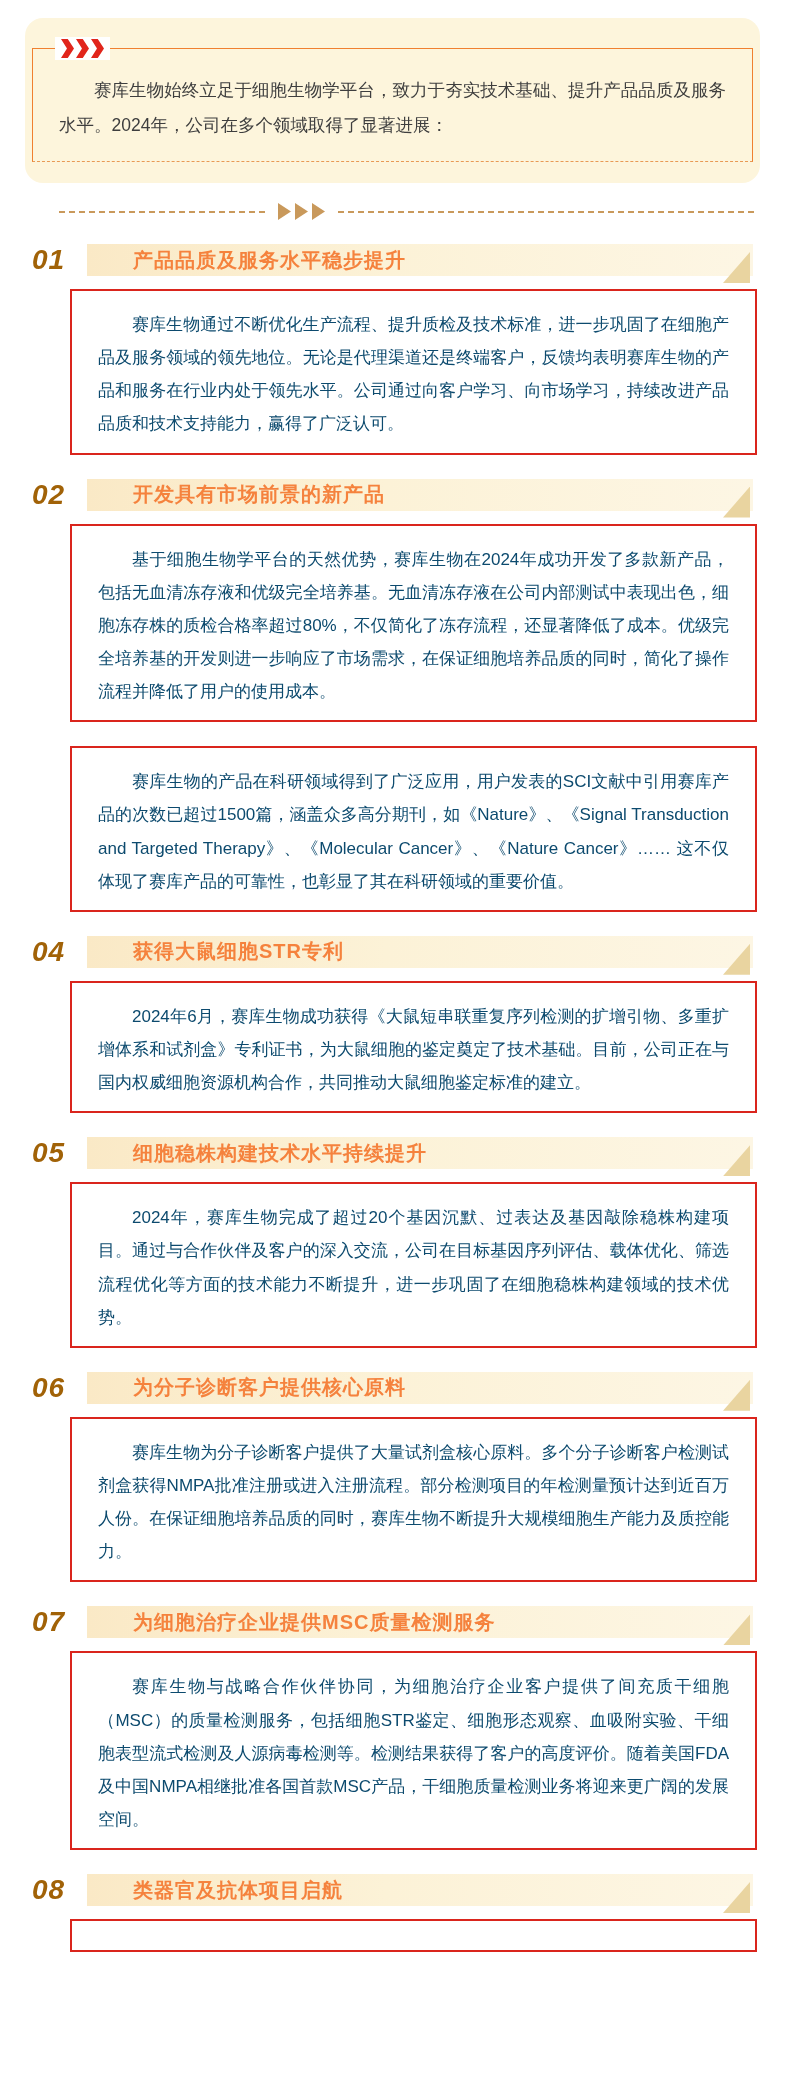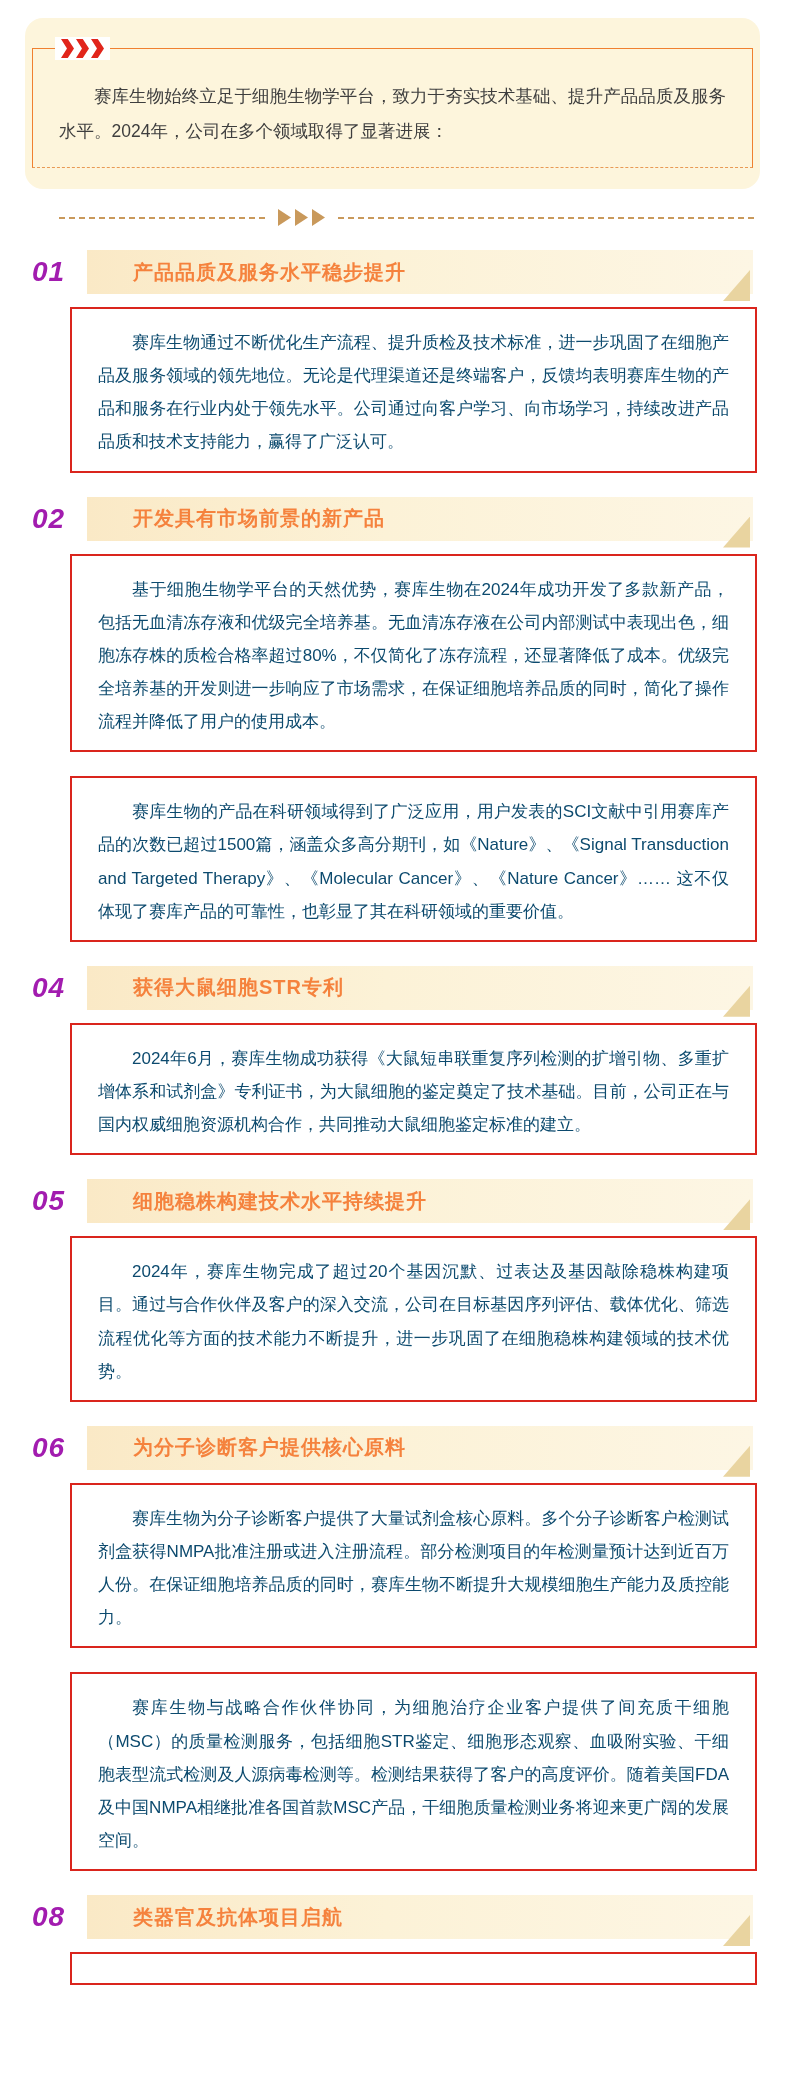--- a/index.html
+++ b/index.html
@@ -13,21 +13,21 @@
   
   .intro-card {
     background:#fdf5dc;
     border-radius:18px;
     padding:30px 7px 21px;
   }
   .intro-inner {
     position:relative;
     border:1.5px solid #f08030;
     border-bottom:1.5px dashed #e89a55;
-    padding:16px 26px 12px;
+    padding:10px 26px 12px;
   }
   .chevrons {
     position:absolute;
     top:-12px; left:22px;
     background:#ffffff;
     padding:2px 6px;
     display:flex; gap:2px;
     align-items:center;
   }
   .chev {
@@ -62,26 +62,26 @@
   
   .sec { margin-bottom:24px; }
   .sec-head {
     display:flex; align-items:center;
     padding-left:7px;
     margin-bottom:13px;
   }
   .sec-num {
     flex:none; width:47px;
     font-size:28px; font-weight:bold; font-style:italic;
-    color:#a21caf;
+    color:#a16207;
     letter-spacing:1px;
   }
   .sec-banner {
     flex:1; position:relative;
-    height:44px;
+    height:32px;
     margin-left:8px; margin-right:7px;
     background:linear-gradient(90deg,#fae9c6 0%,#fcf2d7 45%,#fdf6e4 100%);
     display:flex; align-items:center;
     padding-left:46px;
     box-sizing:border-box;
   }
   .sec-title {
     color:#f5823d;
     font-size:20px; font-weight:bold;
     letter-spacing:1px;
@@ -200,20 +200,27 @@
         <span class="sec-title">为分子诊断客户提供核心原料</span>
         <span class="banner-fold"></span>
       </div>
     </div>
     <div class="sec-box">
           <p><span>赛库生物为分子诊断客户提供了大量试剂盒核心原料。多个分子诊断客户检测试剂盒获得NMPA批准注册或进入注册流程。部分检测项目的年检测量预计达到近百万人份。在保证细胞培养品质的同时，赛库生物不断提升大规模细胞生产能力及质控能力。</span></p>
         </div>
   </div>
 
   <div class="sec">
+    <div class="sec-head">
+      <span class="sec-num">07</span>
+      <div class="sec-banner">
+        <span class="sec-title">为细胞治疗企业提供MSC质量检测服务</span>
+        <span class="banner-fold"></span>
+      </div>
+    </div>
     <div class="sec-box">
           <p><span>赛库生物与战略合作伙伴协同，为细胞治疗企业客户提供了间充质干细胞（MSC）的质量检测服务，包括细胞STR鉴定、细胞形态观察、血吸附实验、干细胞表型流式检测及人源病毒检测等。检测结果获得了客户的高度评价。随着美国FDA及中国NMPA相继批准各国首款MSC产品，干细胞质量检测业务将迎来更广阔的发展空间。</span></p>
         </div>
   </div>
 
   <div class="sec">
     <div class="sec-head">
       <span class="sec-num">08</span>
       <div class="sec-banner">
         <span class="sec-title">类器官及抗体项目启航</span>

